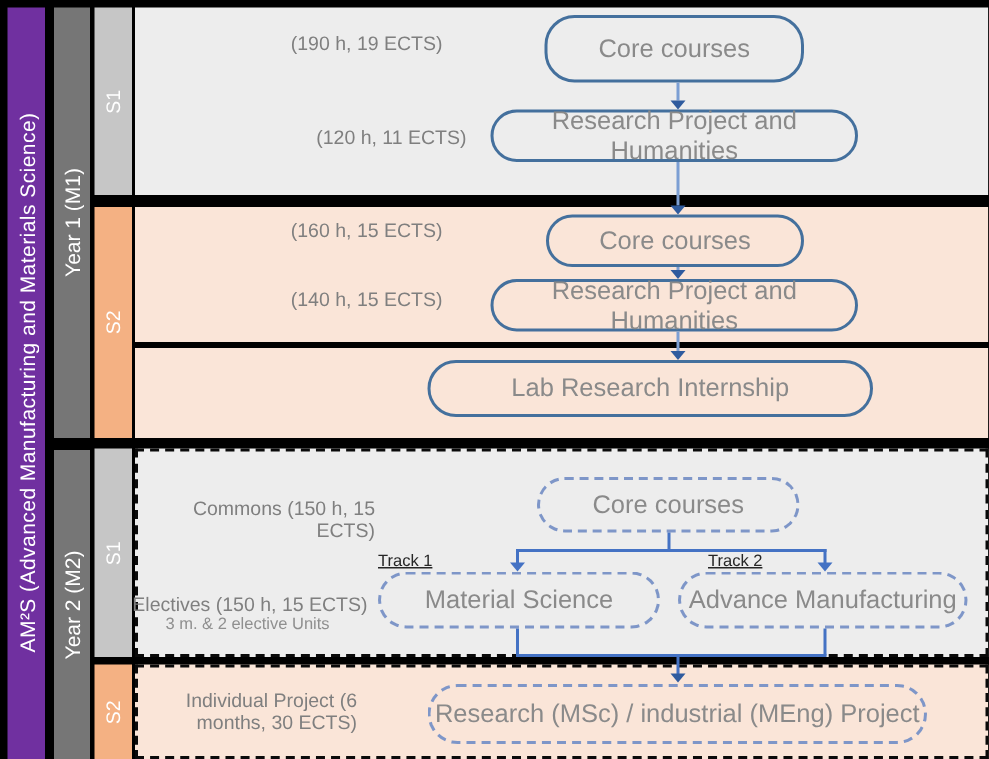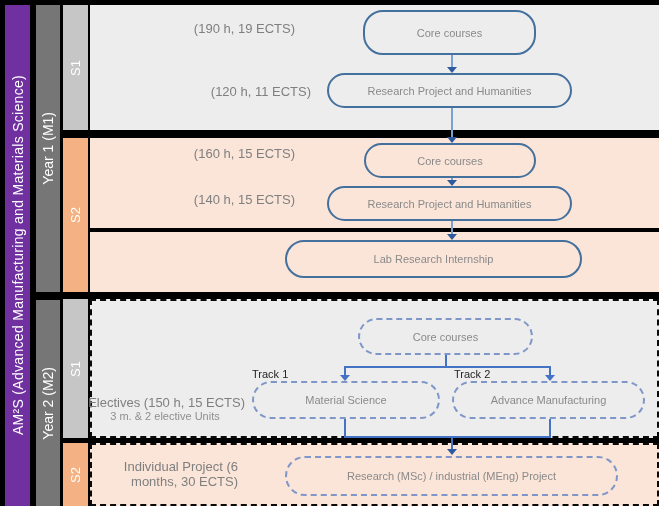--- a/index.html
+++ b/index.html
@@ -22,28 +22,28 @@
   .s-gray { background:#C6C6C6; }
   .s-orange { background:#F4B183; }
 
   .section { left:90px; width:569px; }
   .sec-gray { background:#EDEDED; }
   .sec-peach { background:#FAE5D8; }
   .sec-dashed { border:2px dashed #0a0a0a; }
 
   .course-box {
     display:flex; align-items:center; justify-content:center;
-    color:#8a8a8a; font-size:11px; text-align:center;border-radius:20px;
+    color:#8a8a8a; font-size:17px; text-align:center;border-radius:20px;
   }
   .solid-box { border:2px solid #44709D; }
   .dashed-box { border:2px dashed #7E96C8; }
 
   .side-label { color:#7f7f7f; font-size:13px; text-align:right; line-height:1.18; }
   .side-sub { color:#8f8f8f; font-size:11px; text-align:center; }
-  .track-label { color:#262626; font-size:11px; }
+  .track-label { color:#262626; font-size:11px;text-decoration:underline; }
 
   .vline-l { width:2px; background:#7C9FD4; }
   .vline-b, .hline-b { background:#4472C4; }
   .vline-b { width:2px; }
   .hline-b { height:2px; }
   .ahead {
     width:0; height:0;
     border-left:5px solid transparent; border-right:5px solid transparent;
     border-top:6px solid #2F5B9E;
   }
@@ -98,34 +98,35 @@
   <div class="abs course-box solid-box" style="left:364px; top:143px; width:172px; height:35px;">Core courses</div>
   <div class="abs course-box solid-box" style="left:327px; top:186px; width:245px; height:35px;">Research Project and Humanities</div>
 
   <div class="abs vline-l" style="left:451px; top:178px; height:4px;"></div>
   <div class="abs ahead" style="left:447px; top:180px;"></div>
   <div class="abs vline-l" style="left:451px; top:221px; height:14px;"></div>
   <div class="abs ahead" style="left:447px; top:234px;"></div>
 
   <div class="abs course-box solid-box" style="left:285px; top:240px; width:297px; height:38px;">Lab Research Internship</div>
 
+  <div class="abs side-label" style="left:92px; top:331px; width:158px;">Commons (150 h, 15 ECTS)</div>
   <div class="abs side-label" style="left:85px; top:395px; width:160px;">Electives (150 h, 15 ECTS)</div>
   <div class="abs side-sub" style="left:85px; top:410px; width:160px;">3 m. &amp; 2 elective Units</div>
 
   <div class="abs course-box dashed-box" style="left:358px; top:318px; width:175px; height:37px;">Core courses</div>
 
   <div class="abs vline-b" style="left:445px; top:355px; height:12px;"></div>
   <div class="abs hline-b" style="left:344px; top:366px; width:207px;"></div>
   <div class="abs vline-b" style="left:344px; top:366px; height:10px;"></div>
   <div class="abs ahead" style="left:340px; top:375px; border-top-color:#4472C4;"></div>
   <div class="abs vline-b" style="left:549px; top:366px; height:10px;"></div>
   <div class="abs ahead" style="left:545px; top:375px; border-top-color:#4472C4;"></div>
 
   <div class="abs track-label" style="left:252px; top:368px;">Track 1</div>
-  <div class="abs track-label" style="left:454px; top:368px;">Track 2</div>
+  <div class="abs track-label" style="left:472px; top:368px;">Track 2</div>
 
   <div class="abs course-box dashed-box" style="left:452px; top:381px; width:193px; height:38px;">Advance Manufacturing</div>
   <div class="abs course-box dashed-box" style="left:252px; top:381px; width:188px; height:38px;">Material Science</div>
 
   <div class="abs vline-b" style="left:344px; top:419px; height:18px;"></div>
   <div class="abs vline-b" style="left:549px; top:419px; height:18px;"></div>
   <div class="abs hline-b" style="left:344px; top:436px; width:207px;"></div>
   <div class="abs vline-b" style="left:451px; top:436px; height:14px;"></div>
   <div class="abs ahead" style="left:447px; top:449px; border-top-color:#2F5B9E;"></div>
 

